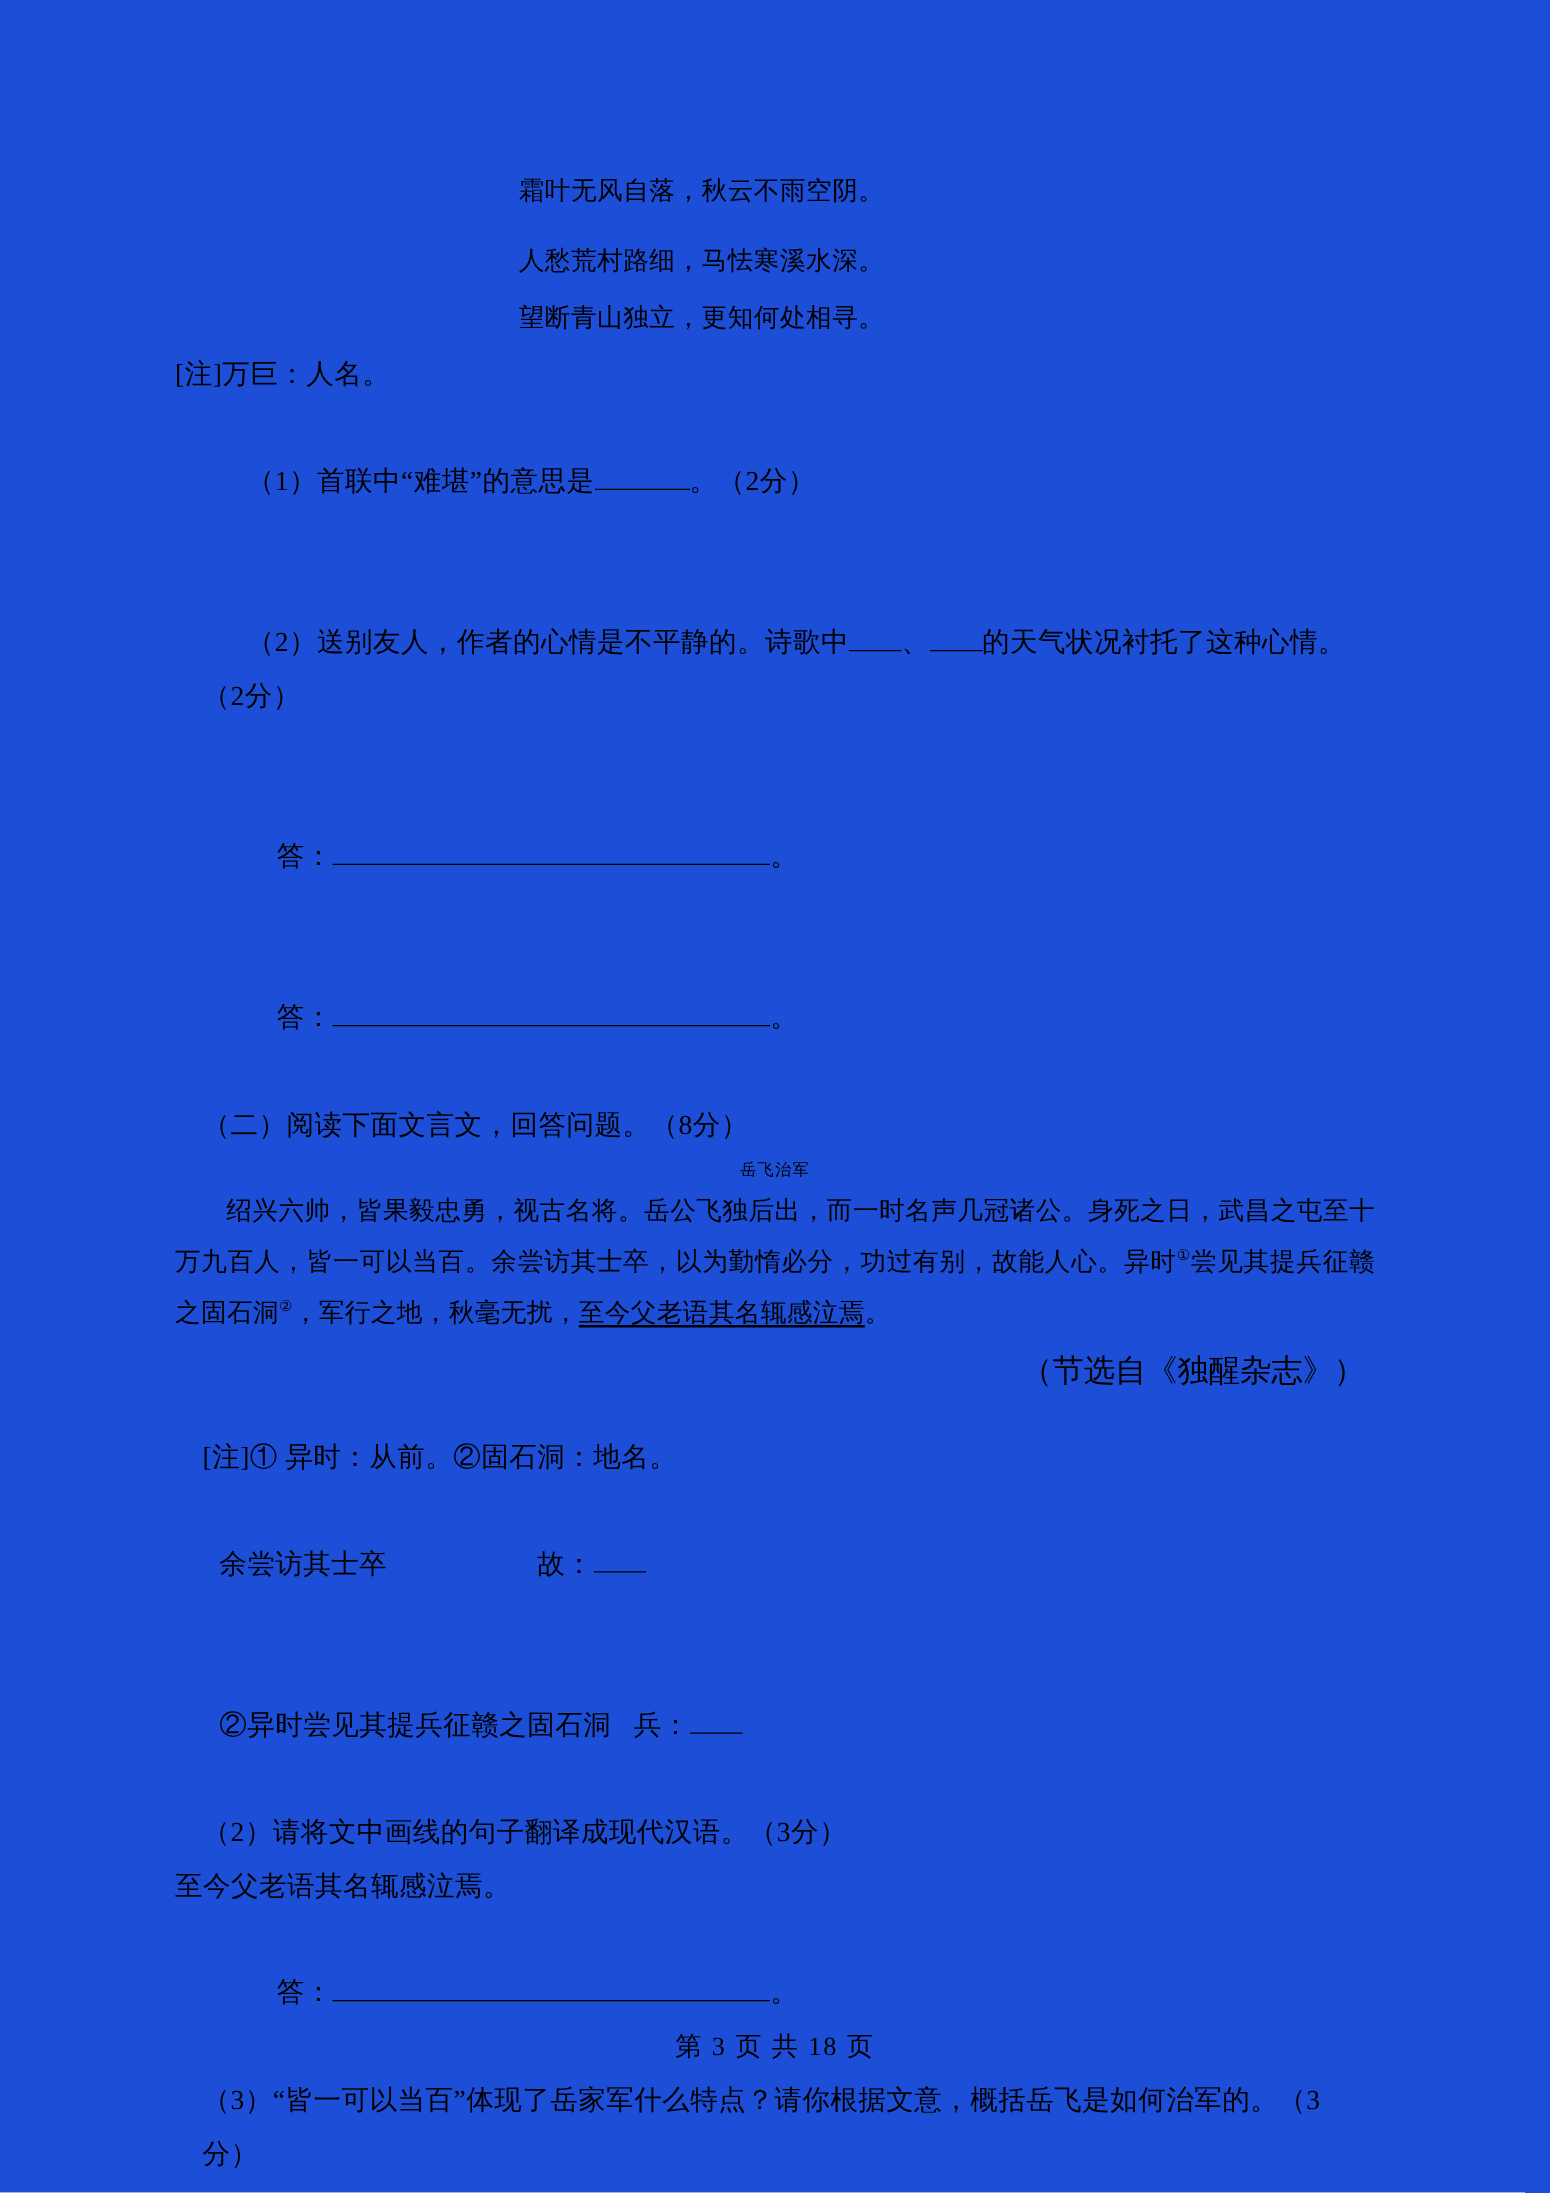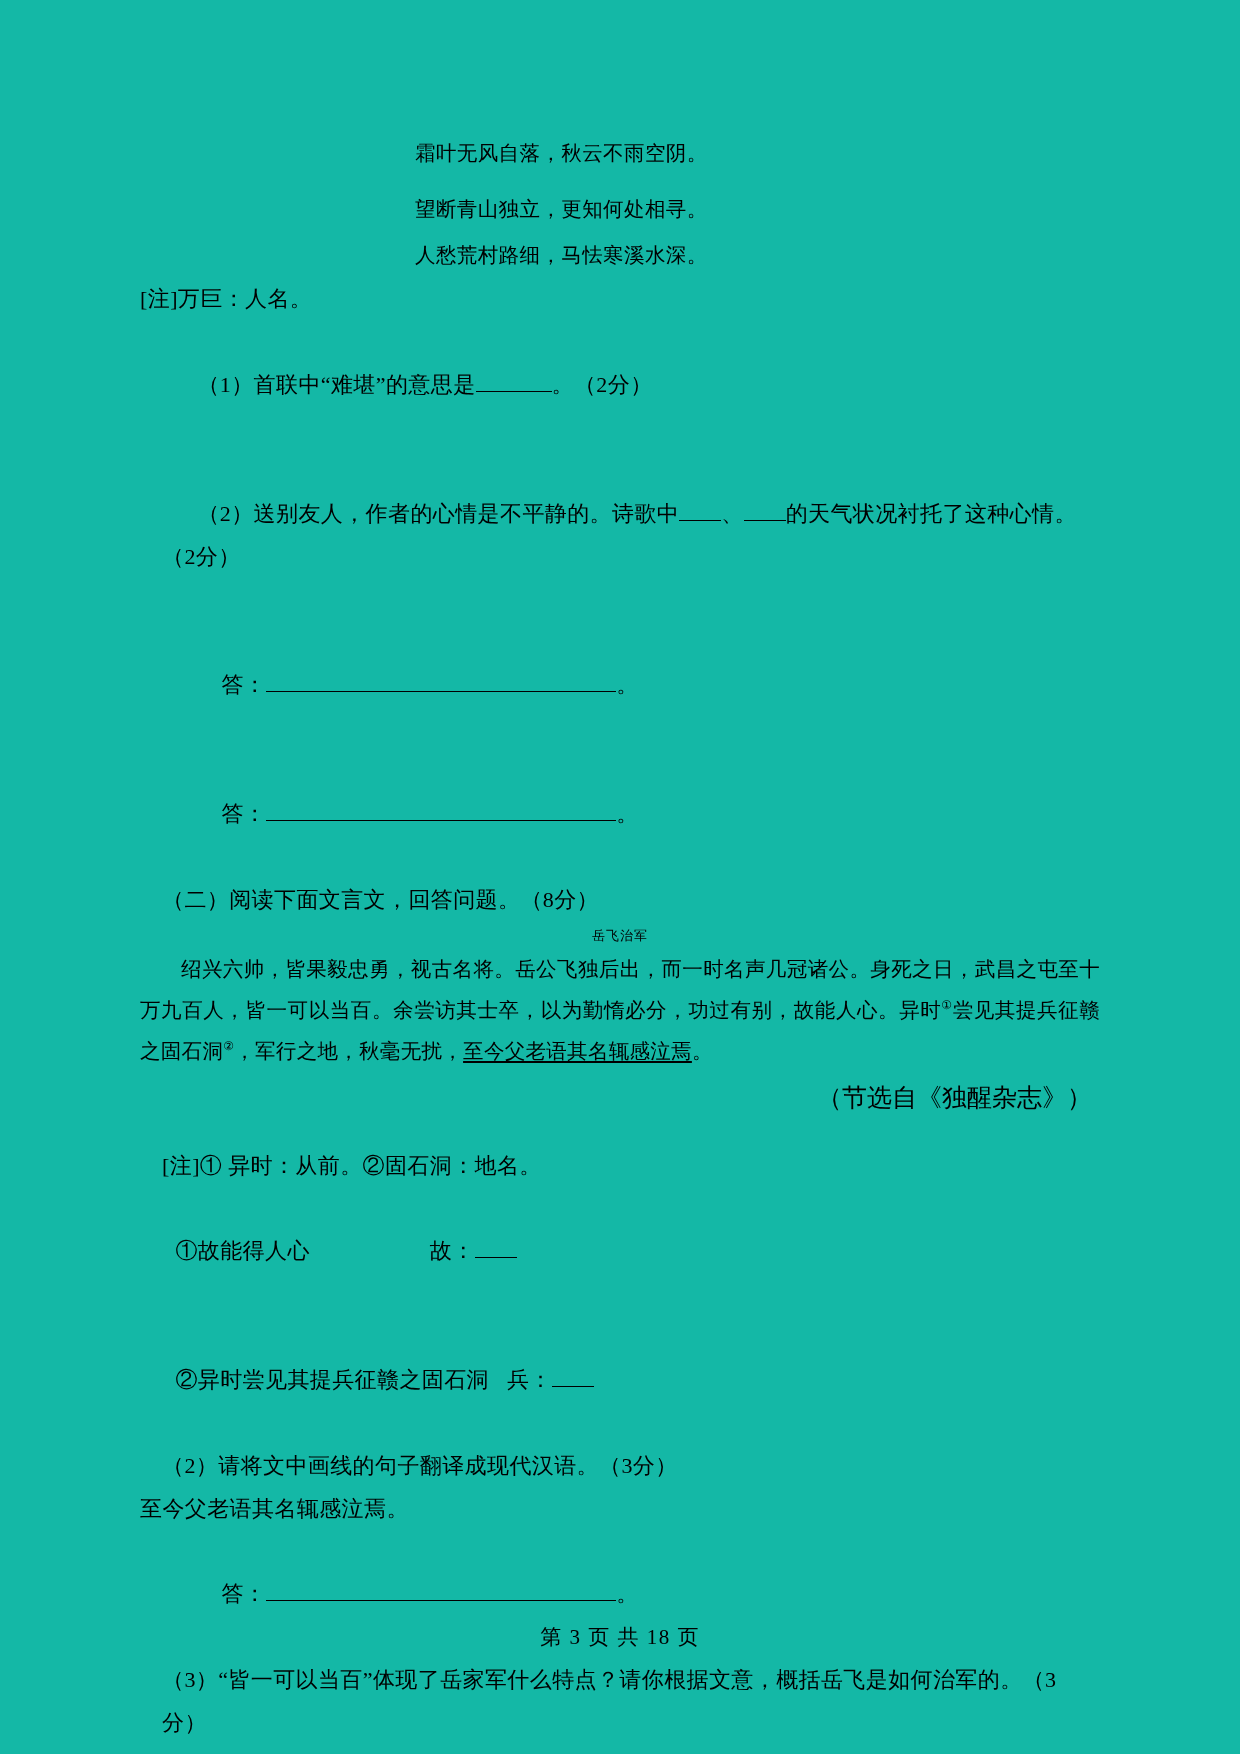--- a/index.html
+++ b/index.html
@@ -9,21 +9,21 @@
   }
   body {
     font-family: "Liberation Serif", "DejaVu Serif", serif;
     color: #000000;
   }
   .page {
     position: relative;
     width: 1240px;
     height: 1754px;
     margin: 0 auto;
-    background: #14b8a6;
+    background: #1d4ed8;
     box-sizing: border-box;
     padding: 130px 140px 0 140px;
   }
   .content {
     width: 960px;
     margin: 0 auto;
   }
   .line {
     font-size: 22px;
     line-height: 1.95;
@@ -88,22 +88,22 @@
   }
 </style>
 </head>
 <body>
 
 <div class="page">
   <div class="content">
 
     <div class="poem">霜叶无风自落，秋云不雨空阴。</div>
     <div class="gap-s"></div>
+    <div class="poem">人愁荒村路细，马怯寒溪水深。</div>
     <div class="poem">望断青山独立，更知何处相寻。</div>
-    <div class="poem">人愁荒村路细，马怯寒溪水深。</div>
 
     <div class="line">[注]万巨：人名。</div>
 
     <div class="line qline">
       <span>（1）首联中“难堪”的意思是</span><span class="blank-s"></span><span>。（2分）</span>
     </div>
 
     <div class="line qline">
       <span>（2）送别友人，作者的心情是不平静的。诗歌中</span><span class="blank-xs"></span><span>、</span><span class="blank-xs"></span><span>的天气状况衬托了这种心情。（2分）</span>
     </div>
@@ -126,21 +126,21 @@
     </div>
 
     <div class="right">（节选自《独醒杂志》）</div>
 
     <div class="gap-m"></div>
 
     <div class="line qline">[注]① 异时：从前。②固石洞：地名。</div>
 
 
     <div class="line">
-      <span>①故能得人心</span><span style="display:inline-block;width:120px"></span><span>故：</span><span class="blank-xs"></span>
+      <span>余尝访其士卒</span><span style="display:inline-block;width:120px"></span><span>故：</span><span class="blank-xs"></span>
     </div>
 
     <div class="line">
       <span>②异时尝见其提兵征赣之固石洞</span><span style="display:inline-block;width:18px"></span><span>兵：</span><span class="blank-xs"></span>
     </div>
 
     <div class="line qline">（2）请将文中画线的句子翻译成现代汉语。（3分）</div>
 
     <div class="line">至今父老语其名辄感泣焉。</div>
 

